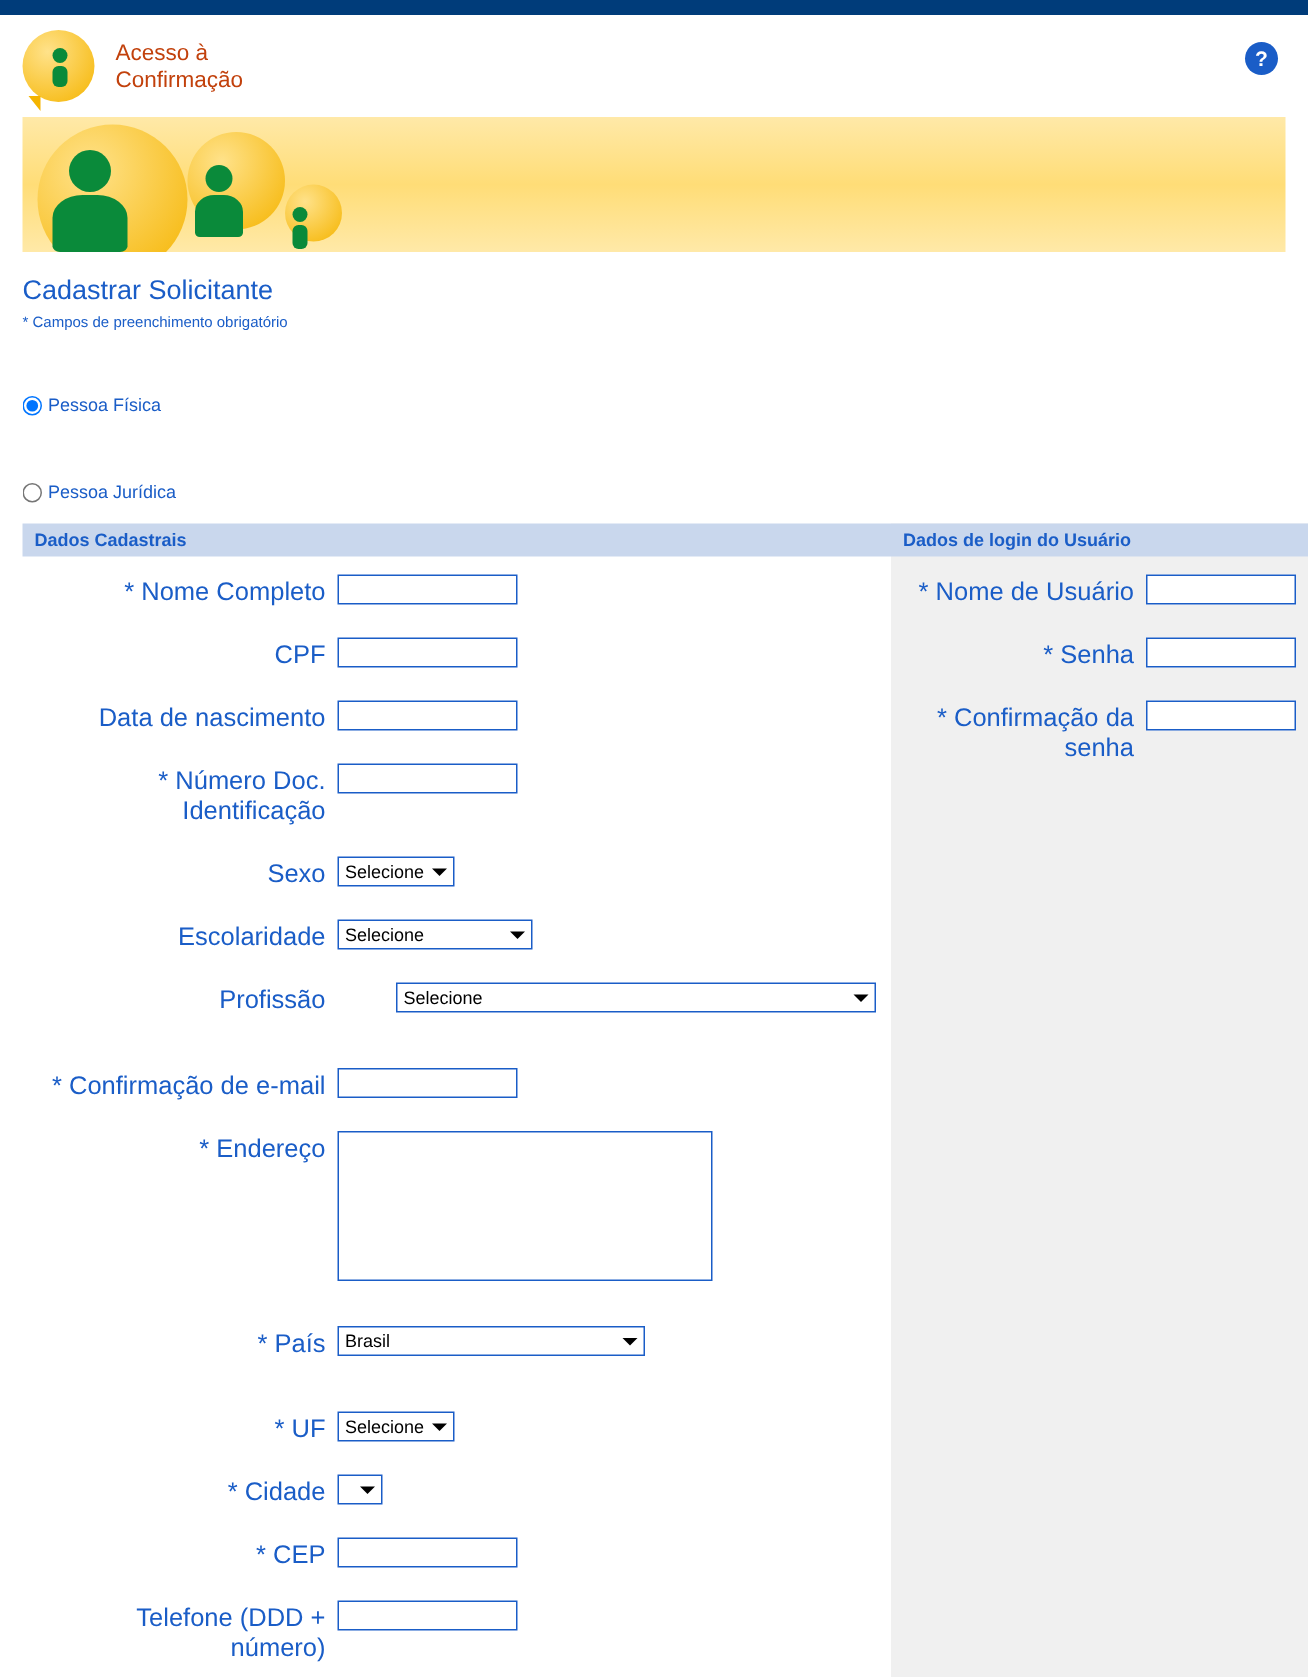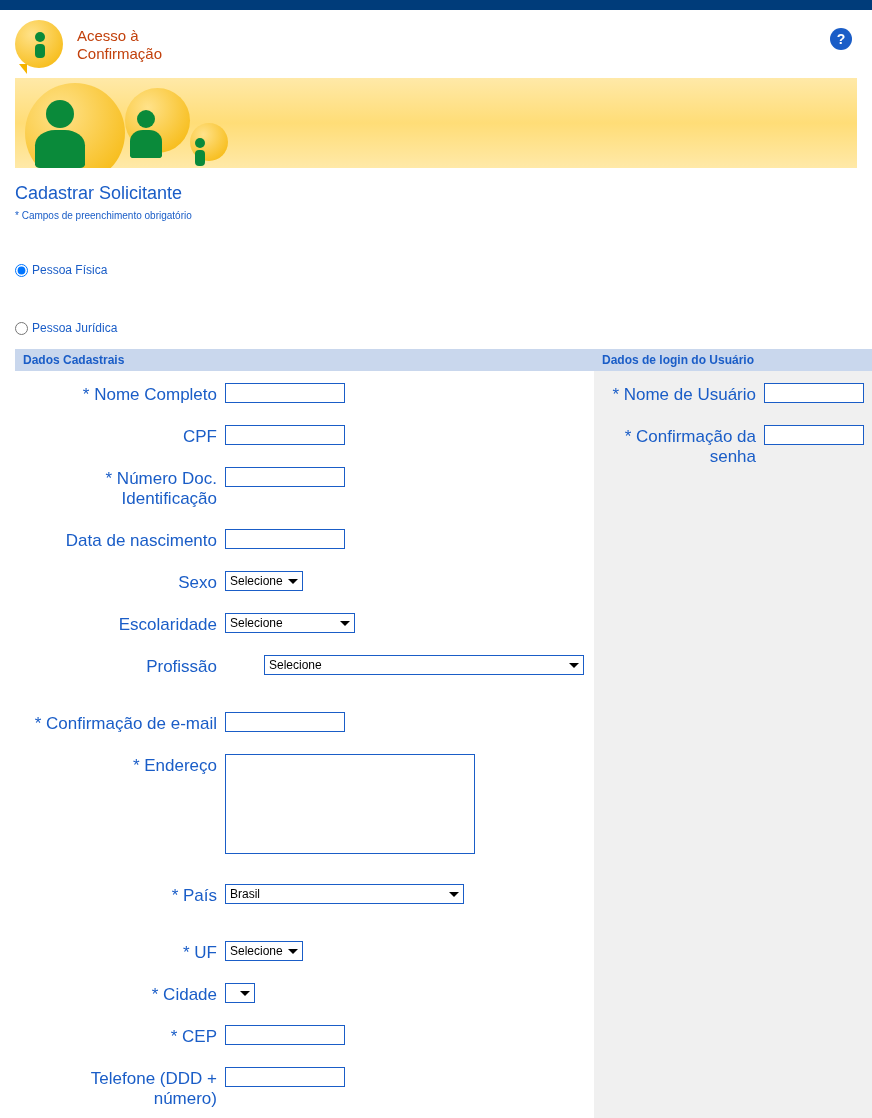--- a/index.html
+++ b/index.html
@@ -117,25 +117,25 @@
       <div class="form-body">
         <div class="field-row">
           <div class="field-label">* Nome Completo</div>
           <input type="text" style="">
         </div>
         <div class="field-row">
           <div class="field-label">CPF</div>
           <input type="text" style="">
         </div>
         <div class="field-row">
+          <div class="field-label">Data de nascimento</div>
+          <input type="text" style="">
+        </div>
+        <div class="field-row">
           <div class="field-label">* Número Doc. Identificação</div>
-          <input type="text" style="">
-        </div>
-        <div class="field-row">
-          <div class="field-label">Data de nascimento</div>
           <input type="text" style="">
         </div>
         <div class="field-row">
           <div class="field-label">Sexo</div>
           <div class="sel" style="width:78px;">Selecione</div>
         </div>
         <div class="field-row">
           <div class="field-label">Escolaridade</div>
           <div class="sel" style="width:130px;">Selecione</div>
         </div>
@@ -146,21 +146,21 @@
         <div class="field-row">
           <div class="field-label">* Confirmação de e-mail</div>
           <input type="text" style="">
         </div>
         <div class="field-row" style="margin-bottom:30px;">
           <div class="field-label">* Endereço</div>
           <textarea style="width: 250px; height: 100px;"></textarea>
         </div>
         <div class="field-row" style="margin-bottom:35px;">
           <div class="field-label">* País</div>
-          <div class="sel" style="width:239px;">Brasil</div>
+          <div class="sel" style="width:205px;">Brasil</div>
         </div>
         <div class="field-row">
           <div class="field-label">* UF</div>
           <div class="sel" style="width:78px;">Selecione</div>
         </div>
         <div class="field-row">
           <div class="field-label">* Cidade</div>
           <div class="sel" style="width:30px;"></div>
         </div>
         <div class="field-row">
@@ -173,20 +173,24 @@
         </div>
       </div>
     </div>
 
     <div class="section-right">
       <div class="section-header">Dados de login do Usuário</div>
       <div class="form-body">
         <div class="field-row">
           <div class="field-label">* Nome de Usuário</div>
           <input type="text" style="width: 100px;">
+        </div>
+        <div class="field-row">
+          <div class="field-label">* Senha</div>
+          <input type="password" style="width: 100px;">
         </div>
         <div class="field-row">
           <div class="field-label">* Confirmação da senha</div>
           <input type="password" style="width: 100px;">
         </div>
       </div>
     </div>
   </div>
 </div>
 

